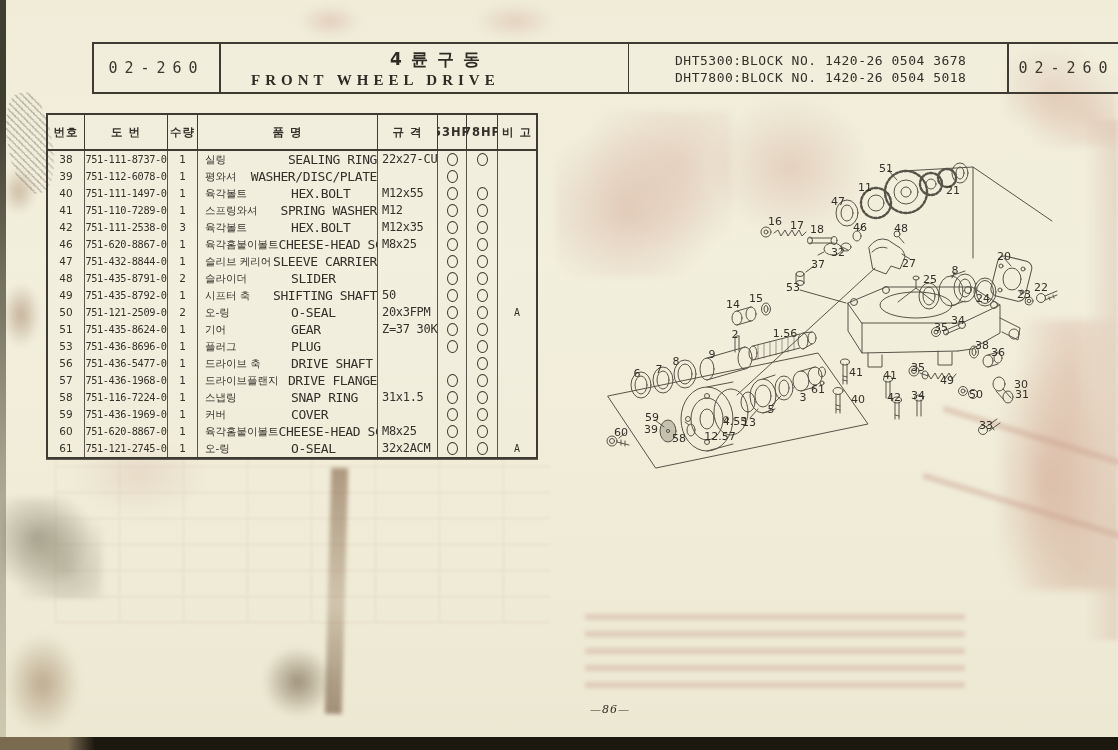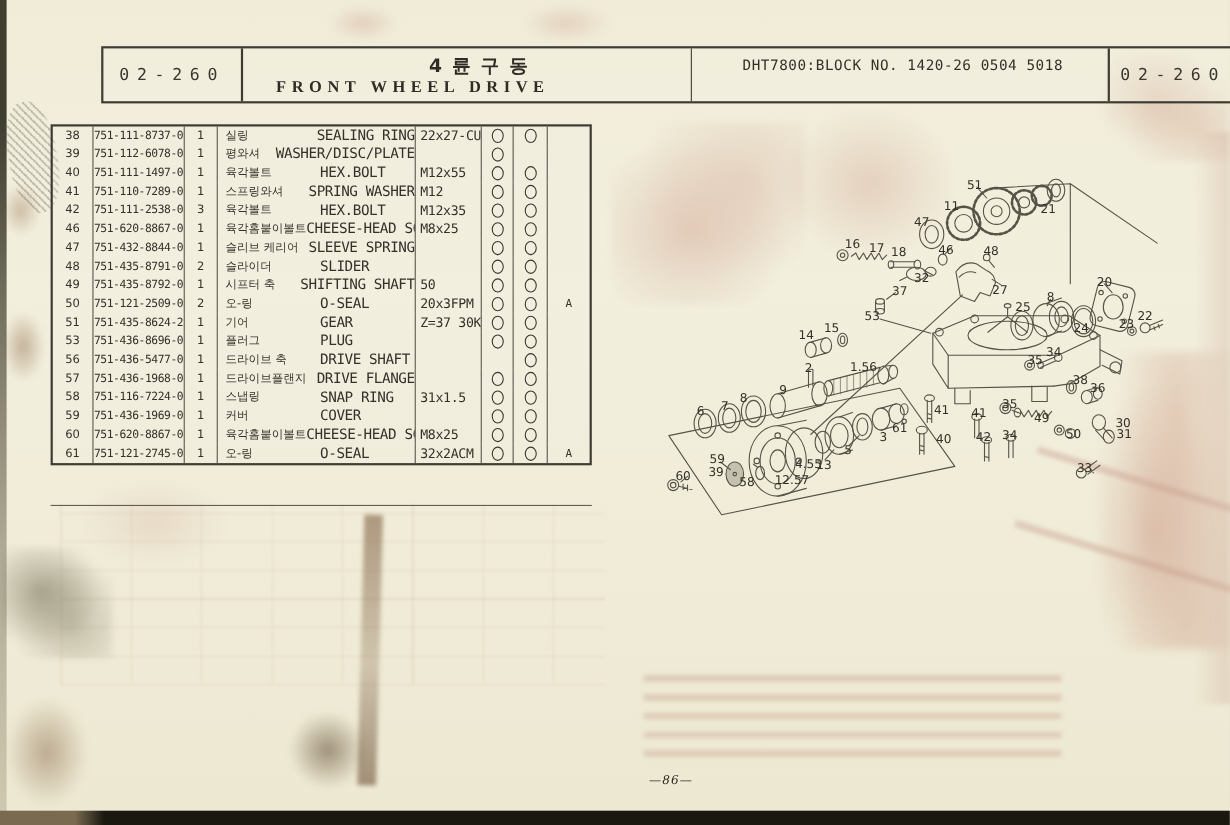--- a/index.html
+++ b/index.html
@@ -135,28 +135,39 @@
 
   <div class="abs header-box">
     <div class="hcell hc1">
       <span class="code">02-260</span>
     </div>
     <div class="hcell hc2">
       <div class="title-ko">4륜구동</div>
       <div class="title-en">FRONT WHEEL DRIVE</div>
     </div>
     <div class="hcell hc3">
+      <div class="blockline">DHT5300:BLOCK NO. 1420-26 0504 3678</div>
       <div class="blockline">DHT7800:BLOCK NO. 1420-26 0504 5018</div>
     </div>
     <div class="hcell hc4">
       <span class="code">02-260</span>
     </div>
   </div>
 
   <div class="abs ptable">
+    <div class="thead">
+      <div class="thcell">번호</div>
+      <div class="thcell">도  번</div>
+      <div class="thcell">수량</div>
+      <div class="thcell">품    명</div>
+      <div class="thcell">규 격</div>
+      <div class="thcell">53HP</div>
+      <div class="thcell">78HP</div>
+      <div class="thcell">비 고</div>
+    </div>
     <div id="tbody">
         <div class="trow">
           <div class="tcell c-center">38</div>
           <div class="tcell c-part">751-111-8737-0</div>
           <div class="tcell c-center">1</div>
           <div class="tcell c-name">
             <span class="nko">실링</span>
             <span class="nen">SEALING RING</span>
           </div>
           <div class="tcell c-spec">22x27-CU</div>
@@ -228,21 +239,21 @@
           <div class="tcell c-center"><span class="circ"></span></div>
           <div class="tcell c-center"><span class="circ"></span></div>
           <div class="tcell c-remark"></div>
         </div>
         <div class="trow">
           <div class="tcell c-center">47</div>
           <div class="tcell c-part">751-432-8844-0</div>
           <div class="tcell c-center">1</div>
           <div class="tcell c-name">
             <span class="nko">슬리브 케리어</span>
-            <span class="nen">SLEEVE SPRING</span>
+            <span class="nen">SLEEVE CARRIER</span>
           </div>
           <div class="tcell c-spec"></div>
           <div class="tcell c-center"><span class="circ"></span></div>
           <div class="tcell c-center"><span class="circ"></span></div>
           <div class="tcell c-remark"></div>
         </div>
         <div class="trow">
           <div class="tcell c-center">48</div>
           <div class="tcell c-part">751-435-8791-0</div>
           <div class="tcell c-center">2</div>
@@ -276,21 +287,21 @@
             <span class="nko">오-링</span>
             <span class="nen">O-SEAL</span>
           </div>
           <div class="tcell c-spec">20x3FPM</div>
           <div class="tcell c-center"><span class="circ"></span></div>
           <div class="tcell c-center"><span class="circ"></span></div>
           <div class="tcell c-remark">A</div>
         </div>
         <div class="trow">
           <div class="tcell c-center">51</div>
-          <div class="tcell c-part">751-435-8624-2</div>
+          <div class="tcell c-part">751-435-8624-0</div>
           <div class="tcell c-center">1</div>
           <div class="tcell c-name">
             <span class="nko">기어</span>
             <span class="nen">GEAR</span>
           </div>
           <div class="tcell c-spec">Z=37 30Km/h</div>
           <div class="tcell c-center"><span class="circ"></span></div>
           <div class="tcell c-center"><span class="circ"></span></div>
           <div class="tcell c-remark"></div>
         </div>

